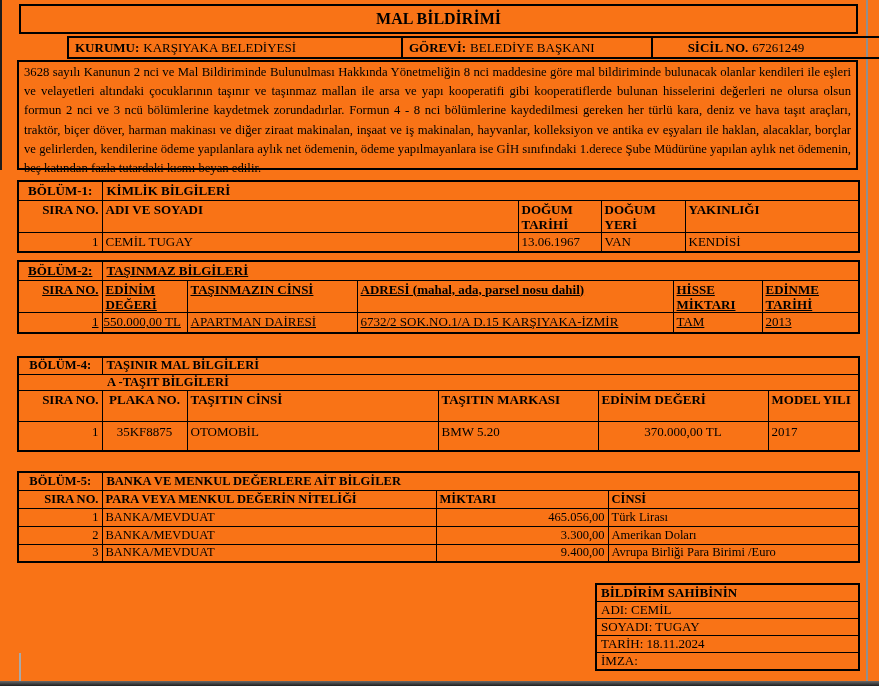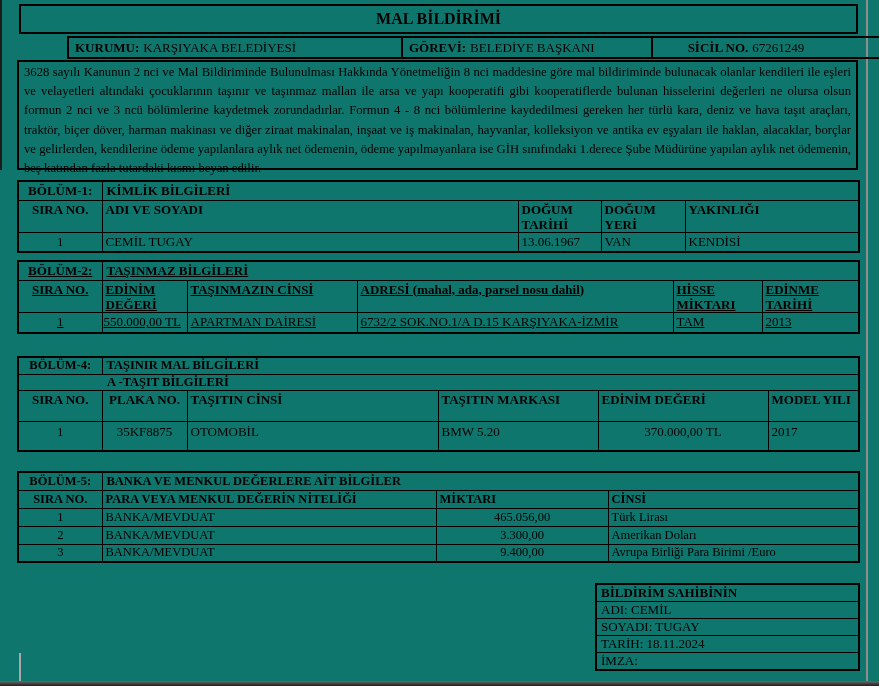--- a/index.html
+++ b/index.html
@@ -1,17 +1,17 @@
 <!DOCTYPE html>
 <html><head>
 <meta charset="utf-8">
 <style>
   html,body{margin:0;padding:0;background:#fff;}
   .page{
-    position:relative;width:879px;height:686px;background:#0f766e;overflow:hidden;
+    position:relative;width:879px;height:686px;background:#f97316;overflow:hidden;
     font-family:"Liberation Serif","DejaVu Serif",serif;color:#000;
   }
   .abs{position:absolute;box-sizing:border-box;}
   
   .edge-left{left:0;top:0;width:2px;height:170px;background:#1c1c1c;}
   .edge-right{left:866px;top:0;width:2px;height:686px;background:#8f8f8f;}
   .edge-bottom{left:0;top:681px;width:879px;height:5px;background:linear-gradient(#6a6a6a,#1e1e1e);}
   .edge-bl{left:19px;top:653px;width:2px;height:28px;background:#a9a9a9;}
 
   
@@ -26,21 +26,21 @@
 
   .box-intro{left:17px;top:60px;width:841px;height:110px;border:2px solid #000;
     padding:1px 5px;font-size:12.7px;line-height:19.2px;text-align:justify;}
 
   table{border-collapse:collapse;table-layout:fixed;}
   table.sec{border:2px solid #000;}
   td{border:1.5px solid #000;padding:0 3px;font-size:13px;vertical-align:middle;overflow:hidden;}
   td.lbl{font-weight:bold;text-align:center;padding:0 1px;}
   td.sect{font-weight:bold;padding-left:4px;}
   td.hdr{font-weight:bold;vertical-align:top;line-height:15px;padding-top:1px;}
-  td.num{text-align:center;padding-right:3px;}
+  td.num{text-align:right;padding-right:3px;}
   td.ctr{text-align:center;}
   .t1{left:17px;top:180px;}
   .t2{left:17px;top:260px;text-decoration:underline;}
   .t4{left:17px;top:356px;}
   .t5{left:17px;top:471px;}
   .t4 td.data{vertical-align:top;padding-top:2px;}
   .small td{font-size:12.5px;margin-left:44px;}
   .t4 .subrow td{font-weight:bold;font-size:12.5px;padding-left:88px;}
   .t4 .titlerow td, .t5 .titlerow td{font-size:12.5px;}
 

